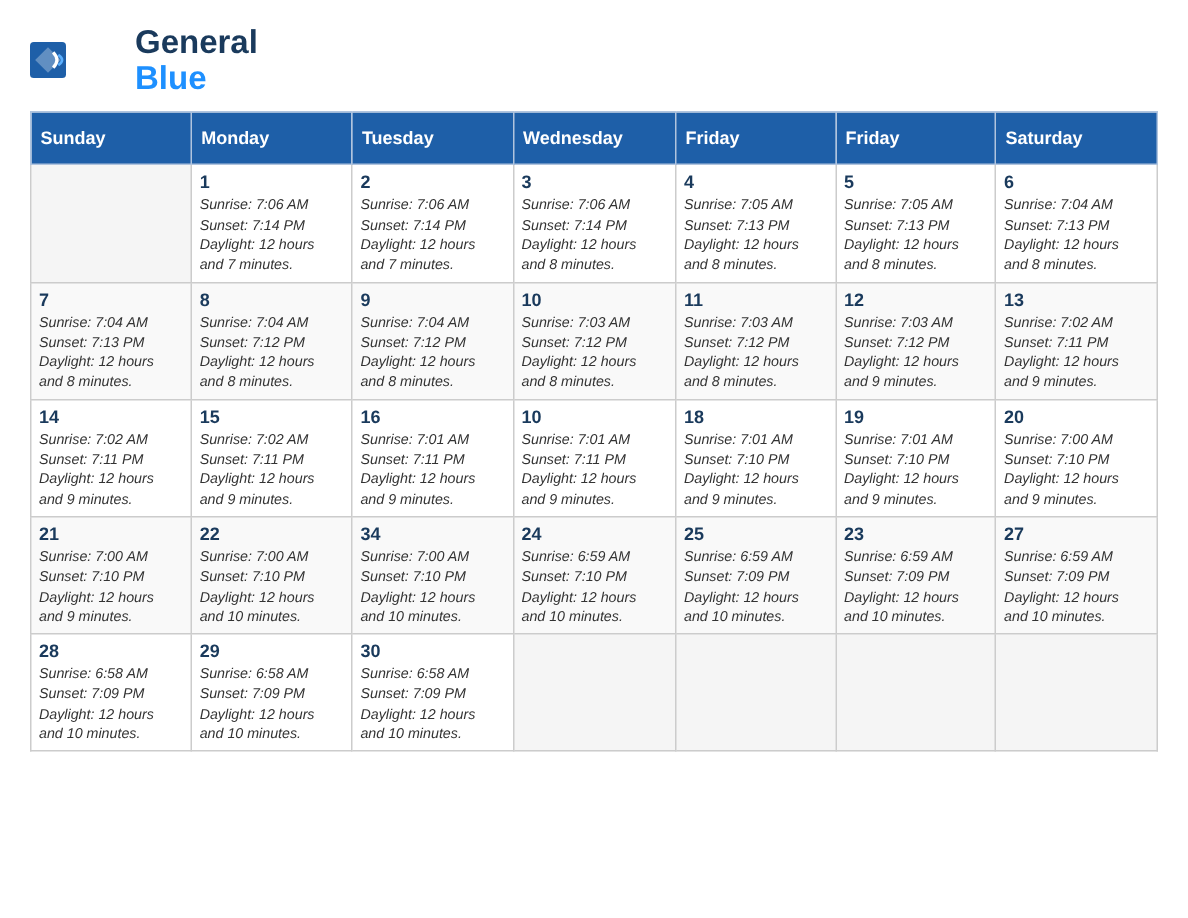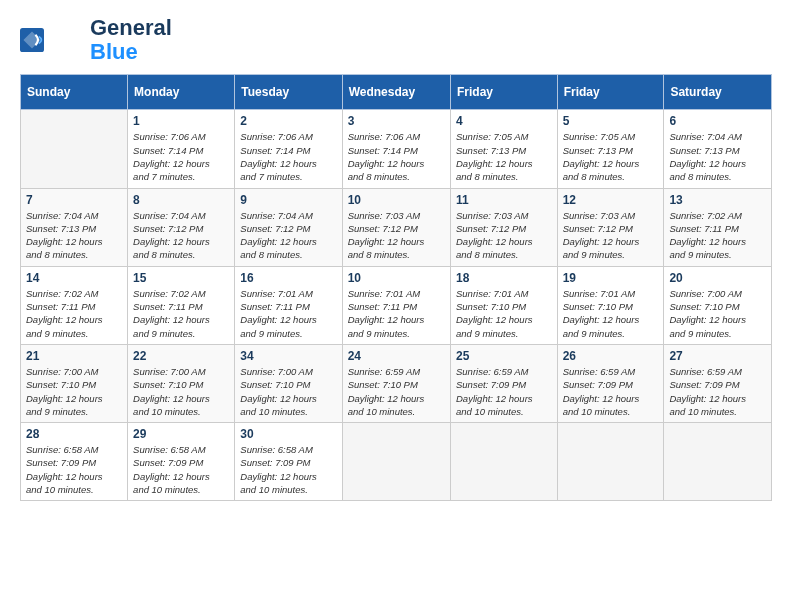--- a/index.html
+++ b/index.html
@@ -228,21 +228,21 @@
         </td>
         <td>
           <span class="day-num">24</span>
           <div class="day-info">Sunrise: 6:59 AM<br>Sunset: 7:10 PM<br>Daylight: 12 hours<br>and 10 minutes.</div>
         </td>
         <td>
           <span class="day-num">25</span>
           <div class="day-info">Sunrise: 6:59 AM<br>Sunset: 7:09 PM<br>Daylight: 12 hours<br>and 10 minutes.</div>
         </td>
         <td>
-          <span class="day-num">26</span>
+          <span class="day-num">23</span>
           <div class="day-info">Sunrise: 6:59 AM<br>Sunset: 7:09 PM<br>Daylight: 12 hours<br>and 10 minutes.</div>
         </td>
         <td>
           <span class="day-num">27</span>
           <div class="day-info">Sunrise: 6:59 AM<br>Sunset: 7:09 PM<br>Daylight: 12 hours<br>and 10 minutes.</div>
         </td>
       </tr>
       <tr>
         <td>
           <span class="day-num">28</span>

